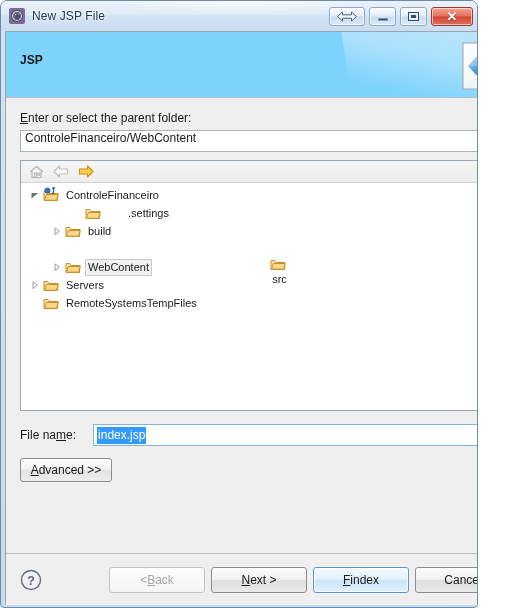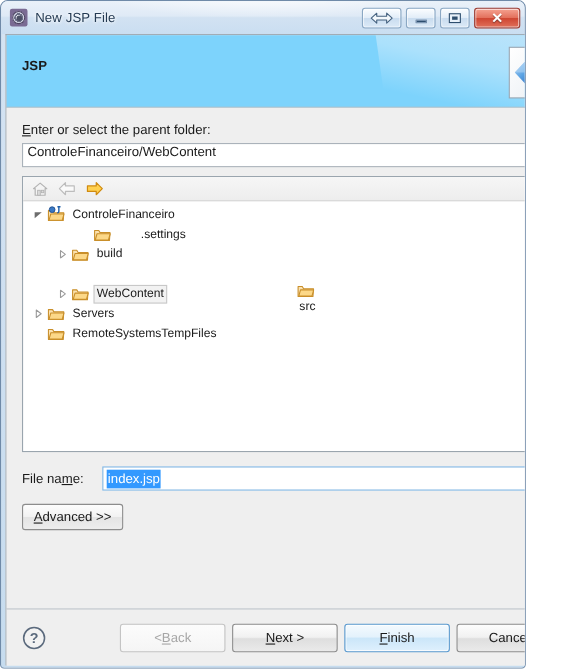--- a/index.html
+++ b/index.html
@@ -554,21 +554,21 @@
             <span>&lt; </span>
             <span class="mn">B</span>
             <span>ack</span>
           </div>
         <div class="dlg-btn">
             <span class="mn">N</span>
             <span>ext &gt;</span>
           </div>
         <div class="dlg-btn default">
             <span class="mn">F</span>
-            <span>inish</span>
+            <span>index</span>
           </div>
         <div class="dlg-btn">
             <span>Cancel</span>
           </div>
       </div>
     </div>
 
   </div>
 </div>
 

